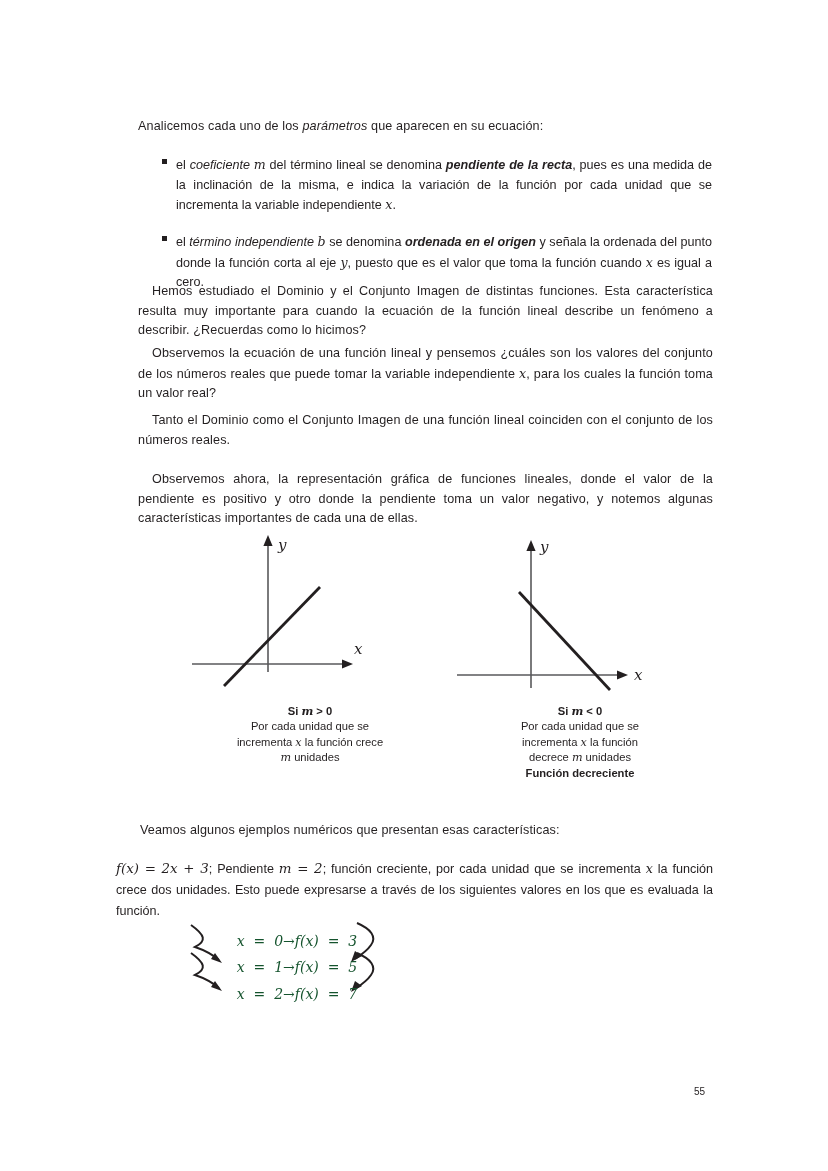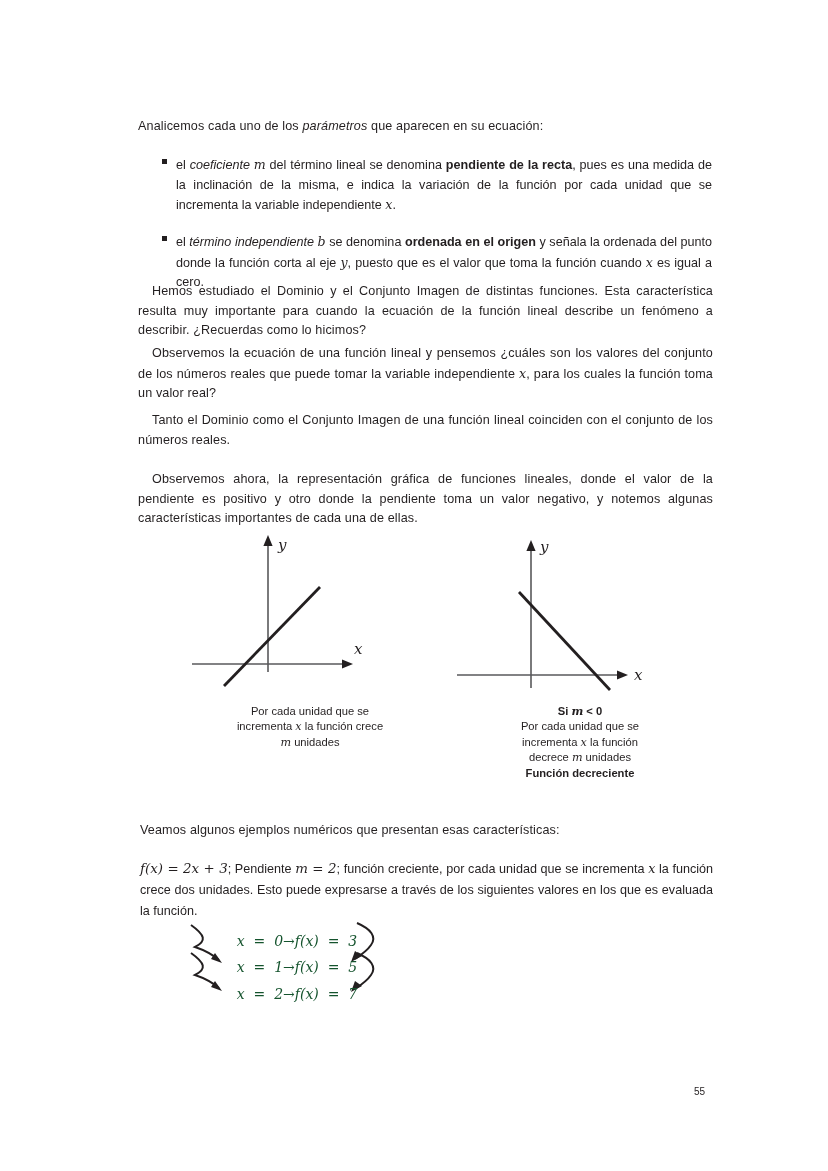--- a/index.html
+++ b/index.html
@@ -28,21 +28,21 @@
     line-height: 19.6px;
     text-align: justify;
     color: #231f20;
     letter-spacing: 0.01em;
   }
   .para {
     text-indent: 14px;
   }
   .no-indent { text-indent: 0; }
   em.it { font-style: italic; }
-  strong.bd { font-weight: bold; }
+  strong.bd { font-weight: bold; font-style: italic; }
   .mathvar {
     font-family: "DejaVu Serif", serif;
     font-style: italic;
     font-size: 12.6px;
   }
   
   .bullet-item {
     position: absolute;
     font-size: 12.6px;
     line-height: 19.6px;
@@ -143,20 +143,23 @@
       <polygon points="168,134 157,129.4 157,138.6" fill="#231f20"></polygon>
 
       <line x1="39" y1="156" x2="135" y2="57" stroke="#231f20" stroke-width="2.8"></line>
 
       <text x="93" y="20" font-family="DejaVu Serif, serif" font-style="italic" font-size="15" fill="#231f20">y</text>
       <text x="169" y="124" font-family="DejaVu Serif, serif" font-style="italic" font-size="15" fill="#231f20">x</text>
     </svg>
   </div>
 
   <div class="fig-caption" style="left:170px; top:704px; width:280px;">
+    <div>
+      <span class="cap-bold">Si </span><span class="cap-bold cap-mv">m</span><span class="cap-bold"> &gt; 0</span>
+    </div>
     <div>Por cada unidad que se</div>
     <div>
       <span>incrementa </span><span class="cap-mv">x</span><span> la función crece</span>
     </div>
     <div>
       <span class="cap-mv">m</span><span> unidades</span>
     </div>
   </div>
 
   <div class="figure" style="left:450px; top:530px; width:200px; height:170px;">
@@ -185,21 +188,21 @@
     </div>
     <div>
       <span>decrece </span><span class="cap-mv">m</span><span> unidades</span>
     </div>
     <div class="cap-bold">Función decreciente</div>
   </div>
 
   <div class="body-text para no-indent" style="left:140px; top:821px; width:575px;">Veamos algunos ejemplos numéricos que presentan esas características:</div>
 
   <div class="eqn-para" style="left:116px; top:858px; width:597px; text-indent:0;">
-    <span style="display:block;margin-left:24px;">
+    <span style="display:block;">
       <span class="eqn-lead">f(x) = 2x + 3</span><span>; Pendiente </span><span class="eqn-lead">m = 2</span><span>; función creciente, por cada unidad que se incrementa </span><span class="mathvar">x</span><span> la función crece dos unidades. Esto puede expresarse a través de los siguientes valores en los que es evaluada la función.</span>
     </span>
   </div>
 
   <div class="values-block" style="left:185px; top:915px; width:210px; height:90px;">
 
     <svg width="210" height="90" viewBox="0 0 210 90" style="position:absolute; left:0; top:0;">
 
       <path d="M 6 10 C 20 20, 22 26, 10 32 C 22 36, 28 40, 34 45" fill="none" stroke="#231f20" stroke-width="2"></path>
       <polygon points="37,48 26,44 30,38" fill="#231f20"></polygon>

